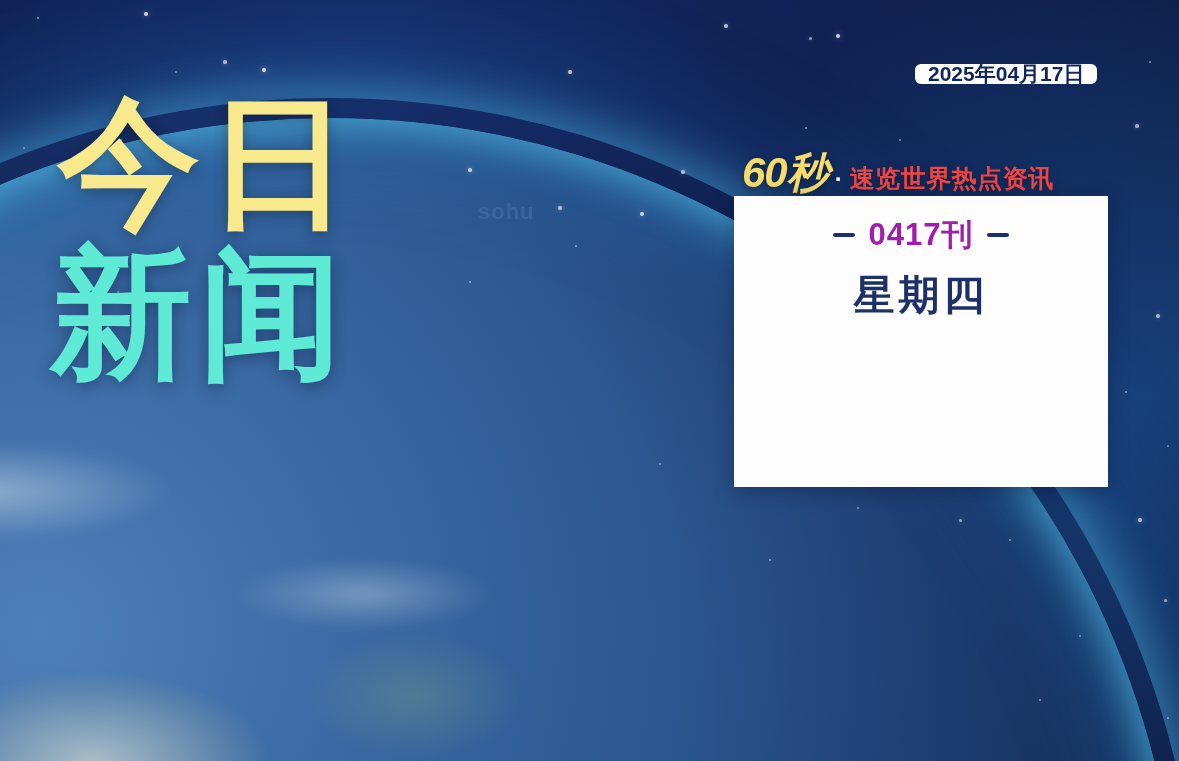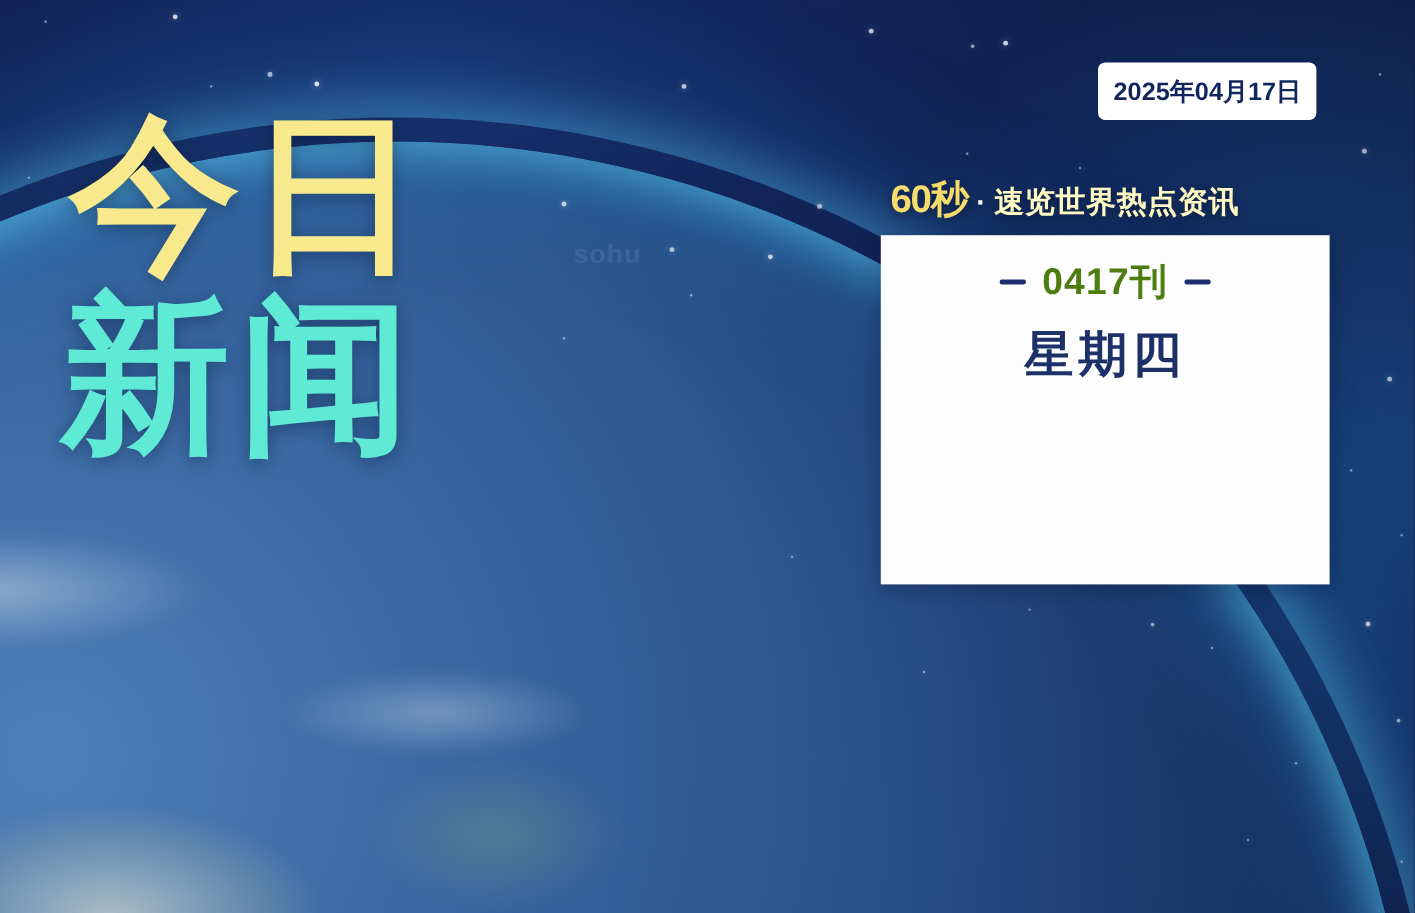--- a/index.html
+++ b/index.html
@@ -144,22 +144,22 @@
   .hl-xinwen {
     color:#5eead4;
     text-shadow:0 3px 16px rgba(10,25,60,.45);
     margin-top:16px;
     margin-left:0px;
   }
 
   
   .date-badge {
     position:absolute;
-    left:915px; top:52px;
-    height:48px;
+    left:915px; top:64px;
+    height:20px;
     padding:0 13px;
     display:flex; align-items:center; justify-content:center;
     background:#ffffff;
     border-radius:6px;
     color:#12265e;
     font-size:21px;
     font-weight:700;
     letter-spacing:0px;
     white-space:nowrap;
   }
@@ -167,53 +167,54 @@
   
   .tagline {
     position:absolute;
     left:742px; top:145px;
     display:flex; align-items:baseline;
     white-space:nowrap;
     text-shadow:0 2px 8px rgba(0,0,0,.35);
   }
   .tag-60 {
     color:#F6DC6C;
-    font-size:32px;
-    font-weight:800;
+    font-size:42px;
+    font-weight:800;
+    font-style:italic;
     letter-spacing:-1px;
   }
   .tag-dot {
     color:#ffffff;
     font-size:24px;
     font-weight:800;
     margin:0 7px;
   }
   .tag-rest {
-    color:#fef9c3;
+    color:#ef4444;
     font-size:25px;
     font-weight:800;
     letter-spacing:0.5px;
   }
 
   
   .info-card {
     position:absolute;
     left:734px; top:196px;
     width:374px; height:291px;
     background:#fdfdfd;
     display:flex;
     flex-direction:column;
     align-items:center;
     justify-content:flex-start;
     padding-top:18px;
     box-shadow:0 4px 18px rgba(5,15,45,.35);
   }
   .issue-row {
     display:flex; align-items:center; gap:14px;
-    color:#4d7c0f;
+    color:#a21caf;
     font-size:31px;
     font-weight:700;
     letter-spacing:1px;
   }
   .issue-dash {
     display:inline-block;
     width:22px; height:4px;
     background:#1d2f6e;
     border-radius:2px;
   }

